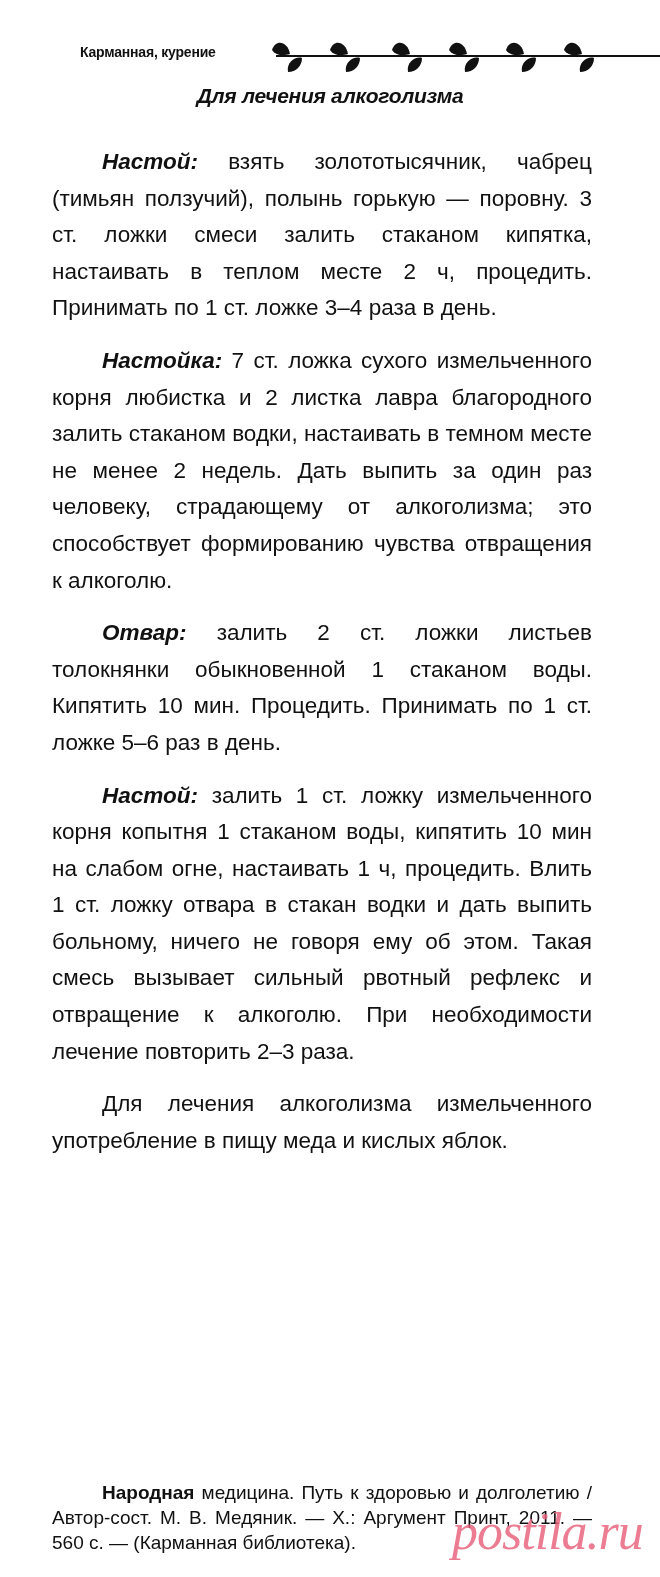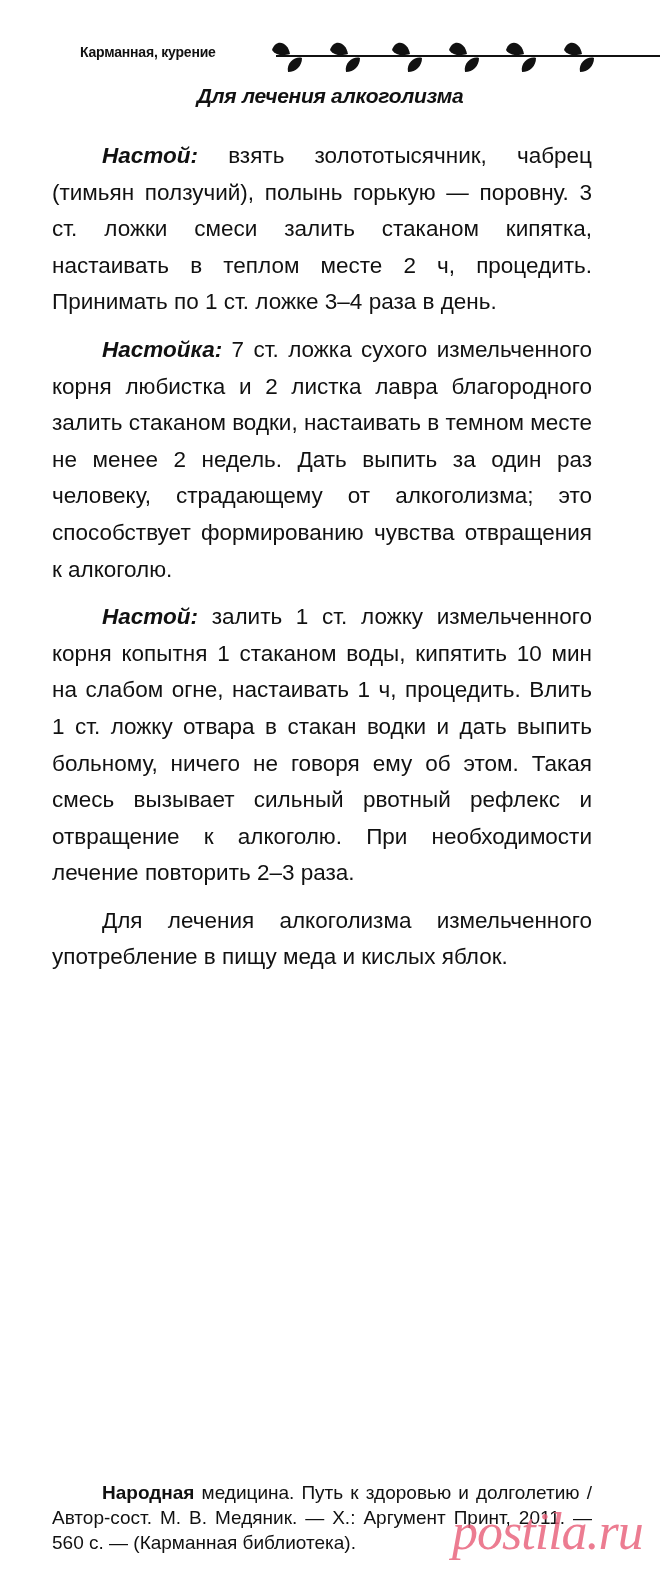--- a/index.html
+++ b/index.html
@@ -5,21 +5,21 @@
   html, body { margin: 0; padding: 0; background: #ffffff; }
   body { width: 660px; height: 1577px; position: relative; overflow: hidden;
          font-family: "Liberation Sans", "DejaVu Sans", sans-serif; color: #111; }
   .header { position: absolute; left: 80px; top: 36px; height: 40px; width: 520px; }
   .header-title { position: absolute; left: 0; top: 8px; font-size: 14px; font-weight: bold; letter-spacing: -0.2px; }
   .vine { position: absolute; left: 188px; top: 0px; }
   .section-title { position: absolute; top: 84px; left: 0; width: 660px; text-align: center;
                    font-size: 21px; font-weight: bold; font-style: italic; letter-spacing: -0.3px; }
   .content { position: absolute; left: 52px; top: 128px; width: 540px; font-size: 22.5px;
              line-height: 36.6px; text-align: justify; hyphens: manual; }
-  .para { margin: 10px 0 11px 0; text-indent: 50px; }
+  .para { margin: 16px 0 11px 0; text-indent: 50px; }
   .para .lbl { font-weight: bold; font-style: italic; }
   .footer { position: absolute; left: 52px; top: 1480px; width: 540px; font-size: 19px;
             line-height: 25px; text-align: justify; }
   .footer p { margin: 0; text-indent: 50px; }
   .footer .bold { font-weight: bold; }
   .watermark { position: absolute; left: 452px; top: 1502px; font-family: "Liberation Serif", serif;
                font-style: italic; font-size: 52px; color: #e8607a; opacity: 0.82; letter-spacing: -1px; text-align: center; }
 </style>
 </head>
 <body>
@@ -62,20 +62,23 @@
 <div class="section-title">Для лечения алкоголизма</div>
 
 <div class="content">
   <p class="para">
     <span class="lbl">Настой:</span><span> взять золототысячник, чабрец (тимьян ползучий), полынь горькую — поровну. 3 ст. ложки смеси залить стаканом кипятка, настаивать в теплом месте 2 ч, процедить. Принимать по 1 ст. ложке 3–4 раза в день.</span>
   </p>
   <p class="para">
     <span class="lbl">Настойка:</span><span> 7 ст. ложка сухого измельченного корня любистка и 2 листка лавра благородного залить стаканом водки, настаивать в темном месте не менее 2 недель. Дать выпить за один раз человеку, страдающему от алкоголизма; это способствует формированию чувства отвращения к алкоголю.</span>
   </p>
   <p class="para">
+    <span class="lbl">Отвар:</span><span> залить 2 ст. ложки листьев толокнянки обыкновенной 1 стаканом воды. Кипятить 10 мин. Процедить. Принимать по 1 ст. ложке 5–6 раз в день.</span>
+  </p>
+  <p class="para">
     <span class="lbl">Настой:</span><span> залить 1 ст. ложку измельченного корня копытня 1 стаканом воды, кипятить 10 мин на слабом огне, настаивать 1 ч, процедить. Влить 1 ст. ложку отвара в стакан водки и дать выпить больному, ничего не говоря ему об этом. Такая смесь вызывает сильный рвотный рефлекс и отвращение к алкоголю. При необходимости лечение повторить 2–3 раза.</span>
   </p>
   <p class="para">
     <span>Для лечения алкоголизма измельченного употребление в пищу меда и кислых яблок.</span>
   </p>
 </div>
 
 <div class="footer">
   <p>
     <span class="bold">Народная</span><span> медицина. Путь к здоровью и долголетию / Автор-сост. М. В. Медяник. — Х.: Аргумент Принт, 2011. — 560 с. — (Карманная библиотека).</span>

